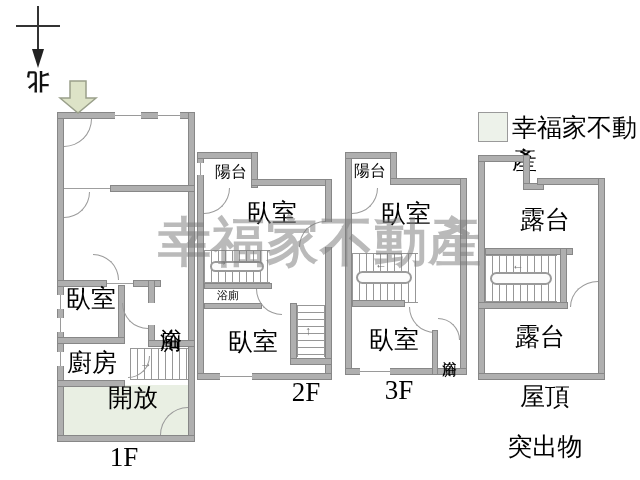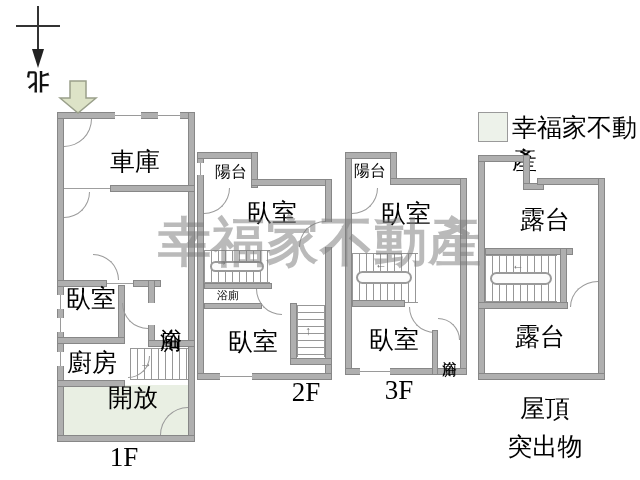--- a/index.html
+++ b/index.html
@@ -78,21 +78,20 @@
   <div class="wall" style="left:57px;top:337px;width:68px;height:7px;"></div>
   <div class="wall" style="left:148px;top:280px;width:7px;height:62px;"></div>
   <div class="winv" style="left:148px;top:303px;width:7px;height:22px;background:#fff;"></div>
   <div class="arc ctr" style="left:122px;top:303px;width:26px;height:26px;"></div>
   <div class="wall" style="left:148px;top:340px;width:47px;height:7px;"></div>
   <div class="wall" style="left:57px;top:380px;width:68px;height:7px;"></div>
   <div class="stv" style="left:130px;top:348px;width:58px;height:32px;"></div>
   <div class="sarrow" style="left:140px;top:357px;">→</div>
   <div class="arc ctl" style="left:128px;top:356px;width:22px;height:22px;"></div>
   <div class="arc cbr" style="left:160px;top:407px;width:28px;height:28px;"></div>
-  <div class="lbl" style="left:135px;top:161px;">車庫</div>
   <div class="lbl" style="left:91px;top:298px;">臥室</div>
   <div class="vtext" style="left:171px;top:311px;font-size:22px;">浴廁</div>
   <div class="lbl" style="left:92px;top:362px;">廚房</div>
   <div class="lbl" style="left:133px;top:397px;">開放</div>
   <div class="flabel" style="left:124px;top:457px;">1F</div>
 
   <div class="wall" style="left:197px;top:152px;width:7px;height:228px;"></div>
   <div class="wall" style="left:197px;top:152px;width:61px;height:7px;"></div>
   <div class="wall" style="left:251px;top:152px;width:7px;height:36px;"></div>
   <div class="wall" style="left:251px;top:179px;width:81px;height:7px;"></div>
@@ -149,17 +148,17 @@
   <div class="wall" style="left:478px;top:373px;width:127px;height:7px;"></div>
   <div class="wall" style="left:485px;top:248px;width:88px;height:7px;"></div>
   <div class="wall" style="left:560px;top:248px;width:7px;height:56px;"></div>
   <div class="wall" style="left:478px;top:302px;width:90px;height:7px;"></div>
   <div class="stv" style="left:485px;top:255px;width:72px;height:47px;"></div>
   <div class="rail" style="left:490px;top:272px;width:62px;height:13px;"></div>
   <div class="sarrow" style="left:512px;top:259px;">←</div>
   <div class="arc cbr" style="left:570px;top:281px;width:28px;height:26px;"></div>
   <div class="lbl" style="left:545px;top:219px;">露台</div>
   <div class="lbl" style="left:540px;top:336px;">露台</div>
-  <div class="lbl" style="left:545px;top:408px;">屋頂</div>
+  <div class="lbl" style="left:545px;top:396px;">屋頂</div>
   <div class="lbl" style="left:545px;top:446px;">突出物</div>
 
   <div id="watermark">幸福家不動產</div>
 </div>
 
 </body></html>

